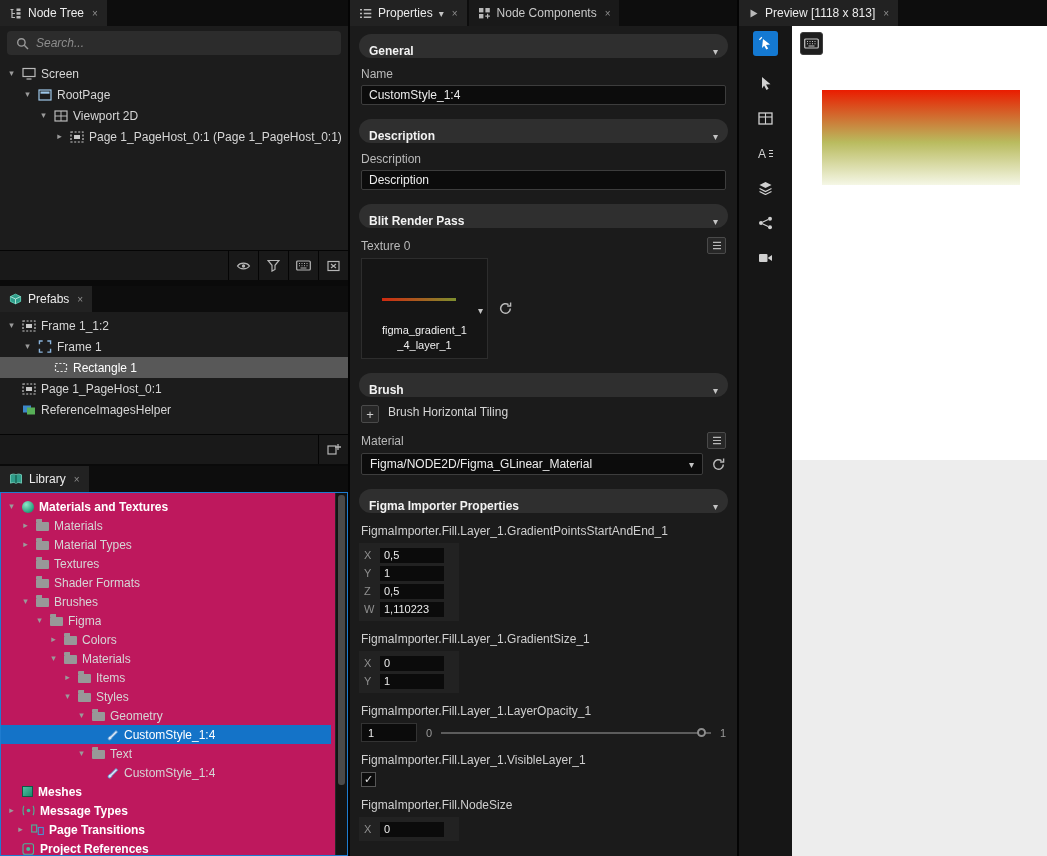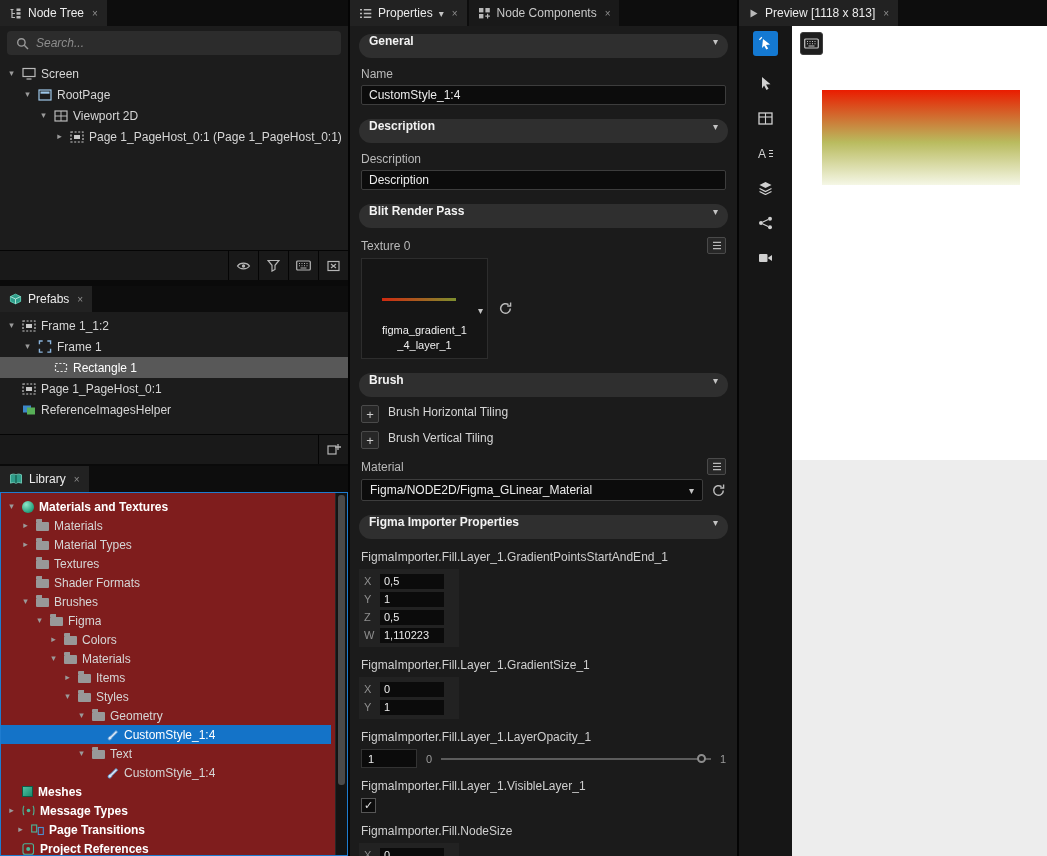--- a/index.html
+++ b/index.html
@@ -30,34 +30,34 @@
 .trow{height:21px;display:flex;align-items:center;gap:5px;white-space:nowrap;padding-right:6px}
 .trow.sel-gray{background:#585858;color:#fff}
 .trow.sel-blue{background:#1473c8;color:#fff}
 .tw{width:11px;flex:0 0 auto;text-align:center;color:#9b9b9b;font-size:9px;line-height:1}
 .tw.open::before{content:"▾"}
 .tw.closed::before{content:"▸"}
 .lbl{overflow:hidden;text-overflow:ellipsis}
 .ptools{height:30px;background:#191919;border-top:1px solid #050505;display:flex;justify-content:flex-end;align-items:stretch;flex:0 0 auto}
 .tbtn{width:30px;display:flex;align-items:center;justify-content:center;border-left:1px solid #050505;color:#b5b5b5}
 
-.libwrap{flex:1;border:1px solid #1e7cd0;background:#7f1d1d;position:relative;overflow:hidden}
+.libwrap{flex:1;border:1px solid #1e7cd0;background:#be185d;position:relative;overflow:hidden}
 .lib .trow{height:19px;padding-left:5px}
 .lib{padding:4px 16px 0 0;height:100%;overflow:hidden}
 .lib .top .lbl{color:#fff;font-weight:bold}
 .sbar{position:absolute;top:0;right:0;bottom:0;width:12px;background:#141414;border-left:1px solid #272727}
 .sthumb{position:absolute;top:2px;left:2px;width:7px;height:80%;background:#4a4a4a;border-radius:3px}
 
 .i-folder{width:13px;height:9px;background:#989898;border-radius:1px;position:relative;flex:0 0 auto;margin-top:2px}
 .i-folder::before{content:"";position:absolute;top:-3px;left:0;width:6px;height:3px;background:#989898;border-radius:1px 0 0 0}
 .i-sphere{width:12px;height:12px;border-radius:50%;background:radial-gradient(circle at 35% 30%,#8ee8c8,#1d9a76 75%);flex:0 0 auto}
 .i-cube{width:11px;height:11px;background:linear-gradient(135deg,#4ec2a2,#1c8a6c);border:1px solid #0f5a46;flex:0 0 auto}
 
 .mid-scroll{flex:1;padding:8px 9px 0;overflow:hidden}
-.sect{height:24px;background:#2f2f2f;border-radius:12px;display:flex;align-items:flex-start;justify-content:space-between;padding:0 10px;margin-top:14px}
+.sect{height:24px;background:#2f2f2f;border-radius:12px;display:flex;align-items:flex-end;justify-content:space-between;padding:0 10px;margin-top:14px}
 .sect:first-child{margin-top:0}
 .sect b{font-size:12px;color:#f2f2f2}
 .flabel{color:#b9b9b9;font-size:12px;margin:9px 2px 4px}
 .lrow{display:flex;align-items:center;justify-content:space-between;margin:9px 2px 4px}
 .lrow .flabel{margin:0}
 .mini{width:19px;height:17px;border:1px solid #4a4a4a;background:#272727;border-radius:2px;display:flex;align-items:center;justify-content:center}
 .tinput{height:20px;background:#0c0c0c;border:1px solid #3d3d3d;border-radius:2px;display:flex;align-items:center;padding:0 7px;color:#ececec;margin:0 2px}
 .texwrap{display:flex;align-items:center;gap:10px;margin:3px 2px 4px}
 .texbox{width:127px;height:101px;background:#151515;border:1px solid #2d2d2d;position:relative}
 .texgrad{position:absolute;top:39px;left:20px;width:74px;height:3px}
@@ -477,24 +477,20 @@
       </div>
 
       <div class="sect">
         <b>Brush</b>
         <span class="chev"></span>
       </div>
       <div class="addrow">
         <span class="plus"></span>
         <span>Brush Horizontal Tiling</span>
       </div>
-      <div class="addrow">
-        <span class="plus"></span>
-        <span>Brush Vertical Tiling</span>
-      </div>
       <div class="lrow">
         <div class="flabel">Material</div>
         <span class="mini">
             <svg width="10" height="9" viewBox="0 0 10 9">
               <path d="M1 1.3h8M1 4.5h8M1 7.7h8" stroke="#b9b9b9" stroke-width="1.2"></path>
             </svg>
           </span>
       </div>
       <div class="matrow">
         <div class="select">

